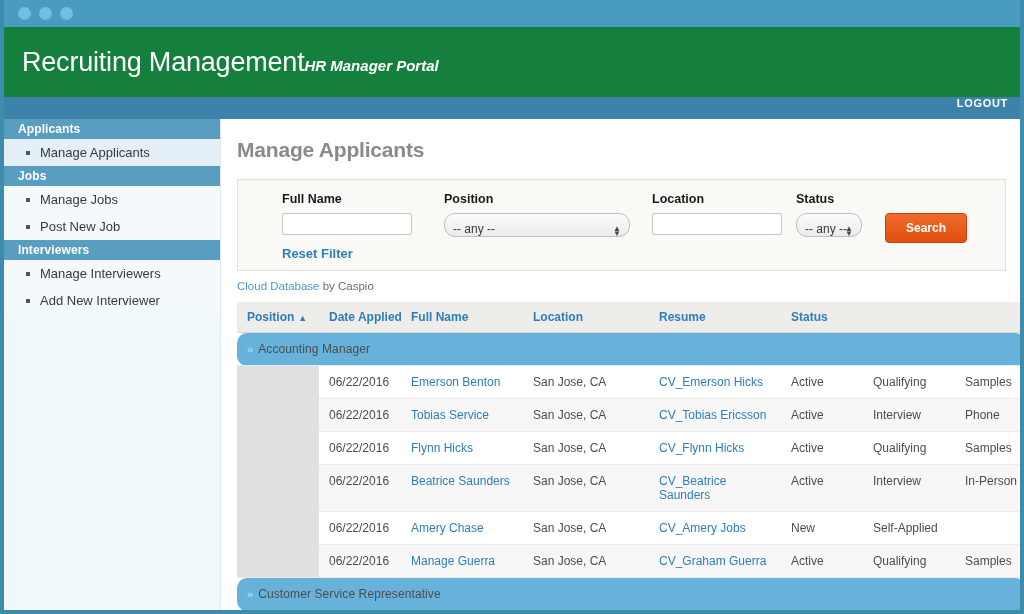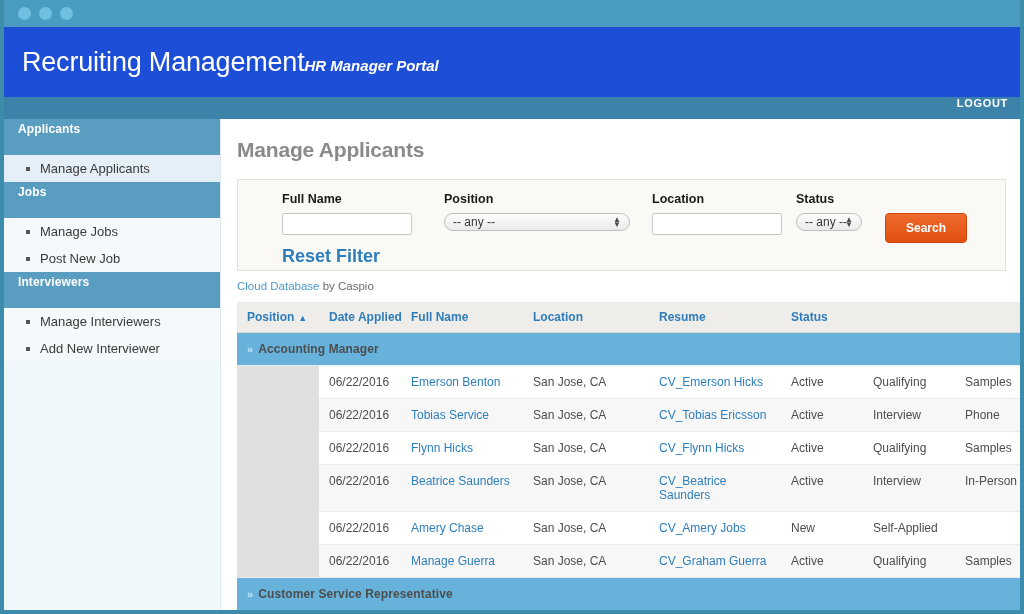--- a/index.html
+++ b/index.html
@@ -32,21 +32,21 @@
   }
   .dot {
     width: 13px; height: 13px;
     border-radius: 50%;
     background: #6fc0e0;
   }
 
   
   .app-header {
     height: 70px;
-    background: #1d4ed8;
+    background: #15803d;
     position: relative;
     padding-left: 18px;
     display: flex;
     align-items: center;
   }
   .app-title {
     color: #ffffff;
     font-size: 27px;
     font-weight: 400;
     letter-spacing: -0.2px;
@@ -88,21 +88,21 @@
     background: #f1f8fb;
     flex: 0 0 217px;
     border-right: 1px solid #dfe9ee;
   }
   .side-section {
     background: #599dc1;
     color: #ffffff;
     font-size: 12px;
     font-weight: bold;
     padding: 4px 0 4px 14px;
-    height: 36px;
+    height: 20px;
     line-height: 12px;
     letter-spacing: 0.1px;
   }
   .side-item {
     height: 27px;
     display: flex;
     align-items: center;
     padding-left: 22px;
     font-size: 13px;
     color: #3a3a3a;
@@ -154,44 +154,44 @@
     width: 130px; height: 22px;
     border: 1px solid #c6c6c6;
     background: #ffffff;
     border-radius: 2px;
     font-size: 12px;
     padding: 0 4px;
     font-family: "Liberation Sans", sans-serif;
     color: #333;
   }
   .fselect {
-    height: 18px;
+    height: 24px;
     border: 1px solid #bfbfbf;
     border-radius: 11px;
     background: linear-gradient(#fdfdfd, #eaeaea);
     font-size: 12px;
     color: #3a3a3a;
     display: flex;
-    align-items: center;
+    align-items: flex-end;
     padding: 0 8px;
     position: relative;
     cursor: pointer;
   }
   .fselect .arrows {
     position: absolute;
     right: 8px;
     display: flex;
     flex-direction: column;
     line-height: 5px;
     font-size: 8px;
     color: #4a4a4a;
   }
   .reset-link {
     color: #2e7ebc;
-    font-size: 18px;
+    font-size: 13px;
     font-weight: bold;
     text-decoration: none;
     cursor: pointer;
     position: absolute;
     left: 44px;
     top: 66px;
   }
   .search-btn {
     position: absolute;
     right: 38px;
@@ -227,23 +227,24 @@
     padding: 8px 0 8px 10px;
     border-bottom: 1px solid #d8d7d3;
     white-space: nowrap;
     cursor: pointer;
   }
   table.grid th .caret { font-size: 9px; margin-left: 4px; color: #2e7ebc; }
   .group-row td {
     background: #66b2da;
     color: #ffffff;
     font-size: 12px;
-    font-weight: bold;
+    font-weight: normal;
     padding: 6px 0 6px 10px;
     letter-spacing: 0.1px;
+    border-radius: 10px;
   }
   .group-row .chev { color: #c6e3f3; margin-right: 5px; font-size: 11px; }
   table.grid td {
     font-size: 12px;
     color: #4d4d4d;
     padding: 9px 0 9px 10px;
     border-bottom: 1px solid #ebebeb;
     vertical-align: top;
   }
   tr.zebra td { background: #f7f7f7; }

